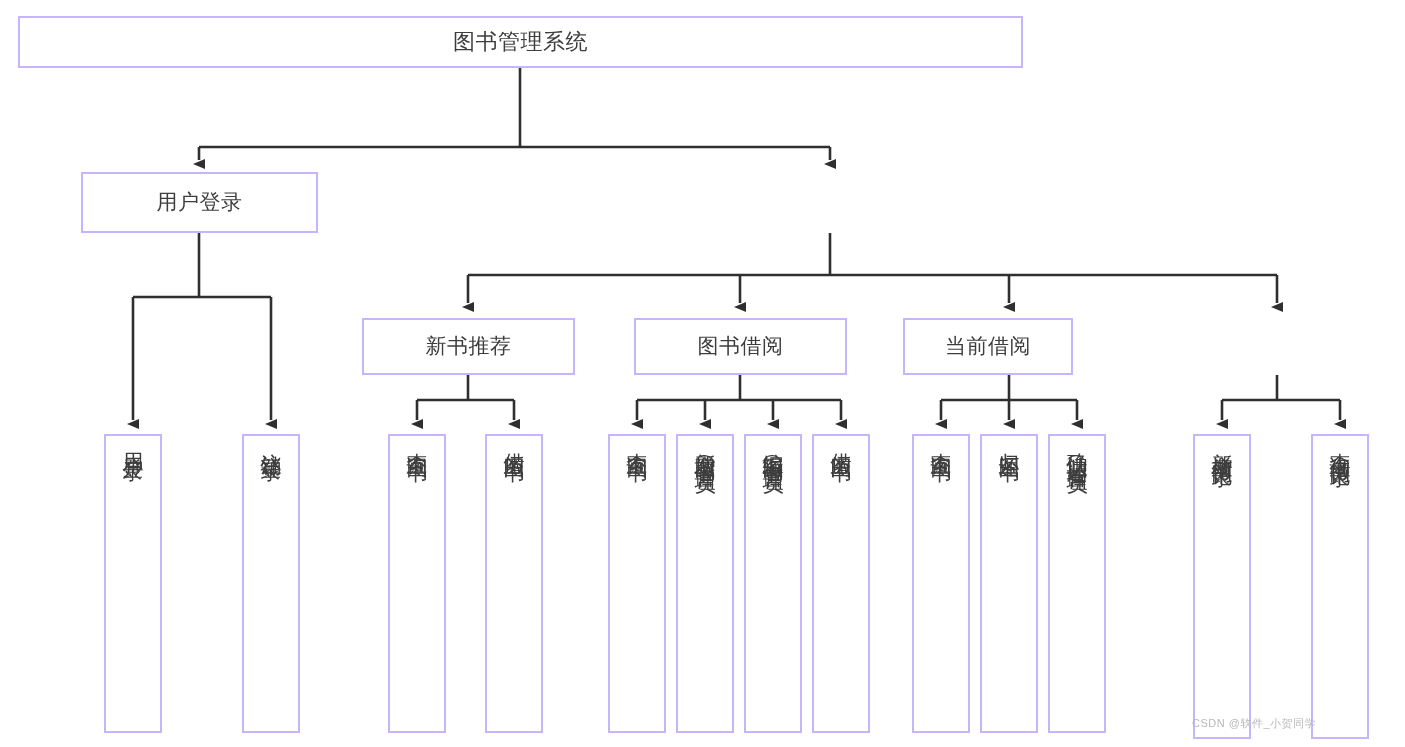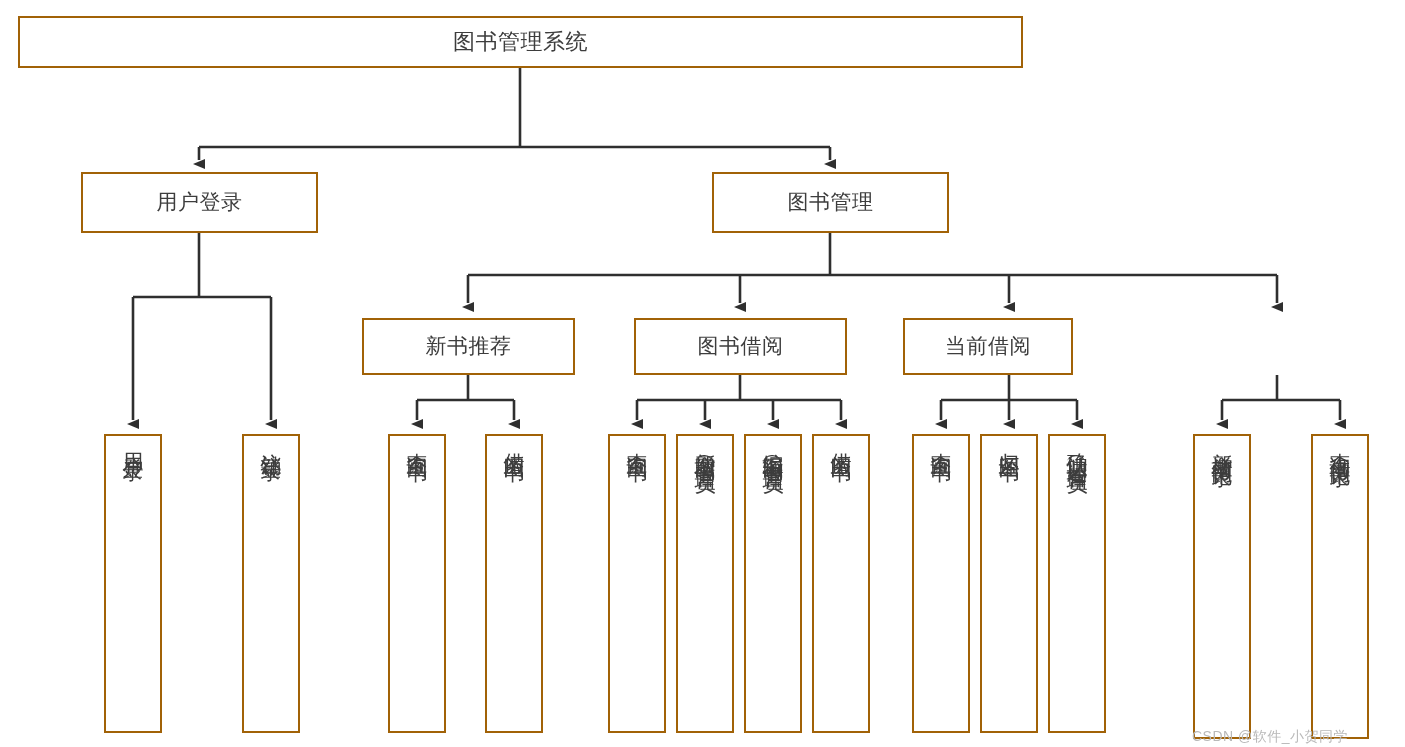--- a/index.html
+++ b/index.html
@@ -22,21 +22,21 @@
     left: 0;
     top: 0;
     width: 1405px;
     height: 747px;
     pointer-events: none;
   }
   .node {
     position: absolute;
     box-sizing: border-box;
     background: #ffffff;
-    border: 2px solid #a16207;
+    border: 2px solid #c4b5fd;
     display: flex;
     align-items: center;
     justify-content: center;
     color: #3d3d3d;
   }
   .node .label {
     font-size: 21px;
     line-height: 1.15;
     letter-spacing: 0.5px;
     white-space: nowrap;
@@ -50,25 +50,24 @@
     writing-mode: vertical-rl;
     text-orientation: upright;
     white-space: nowrap;
     letter-spacing: 3px;
     font-size: 21px;
     margin: 0 auto;
   }
   .node.root .label { font-size: 22px; }
   .watermark {
     position: absolute;
-    font-size: 14px;
+    font-size: 11px;
     color: #b9b9b9;
     white-space: nowrap;
     letter-spacing: 0.5px;
-    margin-top: 12px;
   }
 </style>
 </head>
 <body>
 
 <div id="canvas">
 
   <svg class="wires" viewBox="0 0 1405 747">
     <defs>
       <marker id="arrow" markerWidth="10" markerHeight="12" refX="1" refY="6" orient="auto" markerUnits="userSpaceOnUse">
@@ -119,23 +118,20 @@
     </g>
   </svg>
 
   <div class="node root" style="left:18px; top:16px; width:1005px; height:52px;">
     <span class="label">图书管理系统</span>
   </div>
 
   <div class="node" style="left:81px; top:172px; width:237px; height:61px;">
     <span class="label">用户登录</span>
   </div>
-  <div class="node" style="left:712px; top:172px; width:237px; height:61px;">
-    <span class="label">图书管理</span>
-  </div>
 
   <div class="node" style="left:362px; top:318px; width:213px; height:57px;">
     <span class="label">新书推荐</span>
   </div>
   <div class="node" style="left:634px; top:318px; width:213px; height:57px;">
     <span class="label">图书借阅</span>
   </div>
   <div class="node" style="left:903px; top:318px; width:170px; height:57px;">
     <span class="label">当前借阅</span>
   </div>

